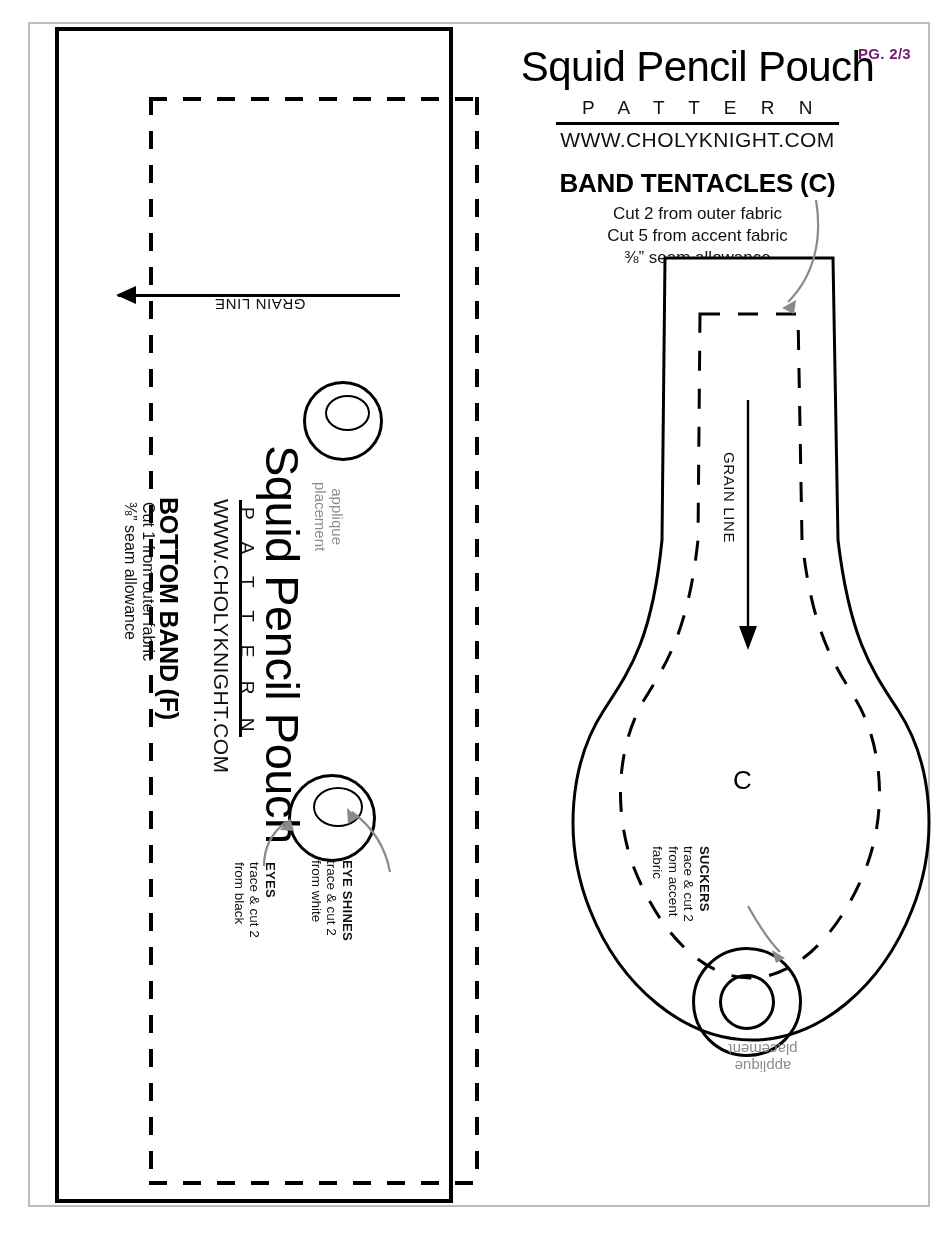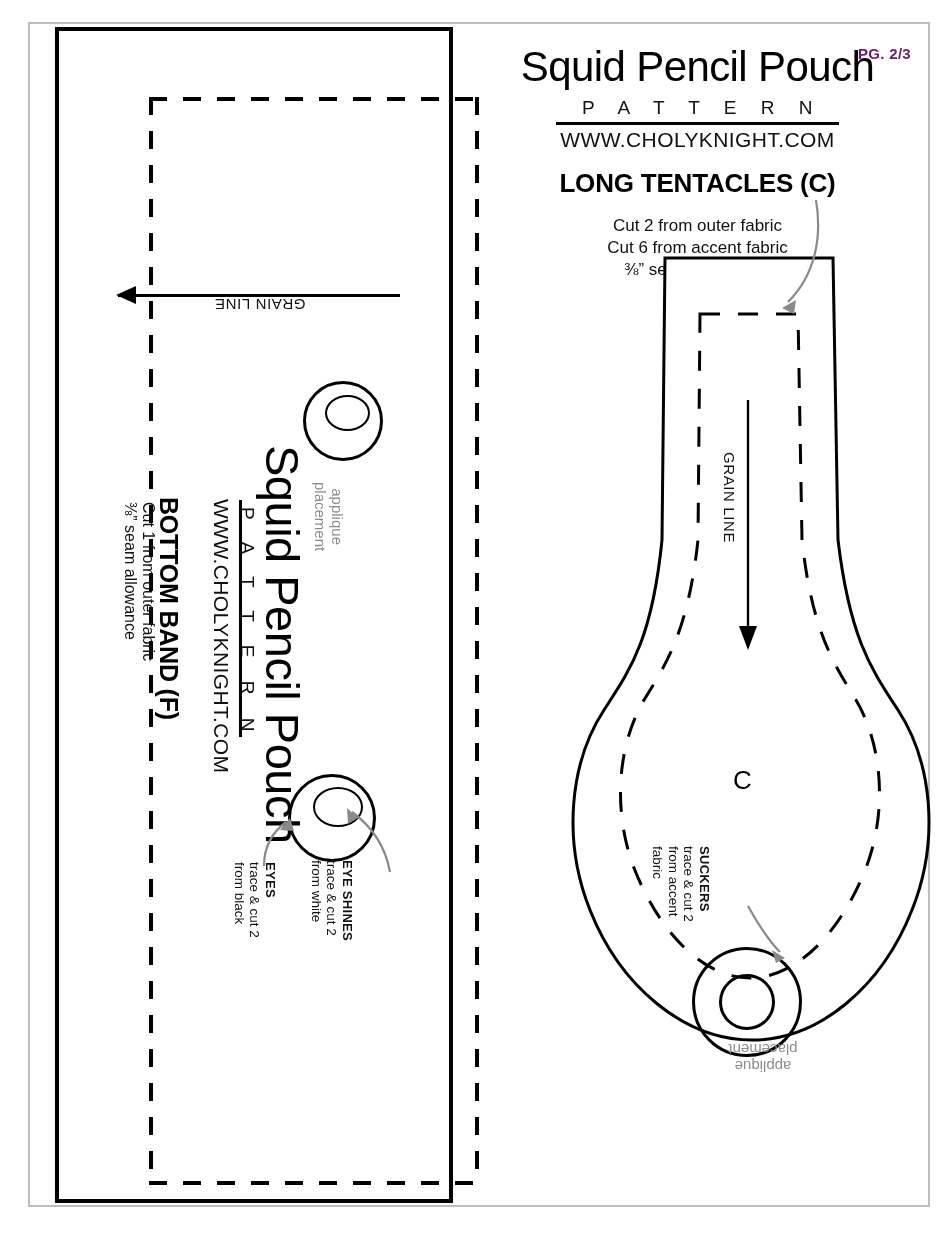--- a/index.html
+++ b/index.html
@@ -205,21 +205,21 @@
     font-size: 26px;
     font-weight: bold;
     color: #000;
     margin-top: 16px;
     letter-spacing: -0.2px;
   }
   .h-cut {
     font-size: 17px;
     color: #111;
     line-height: 1.28;
-    margin-top: 16px;
+    margin-top: 4px;
   }
 
   
   .tentacle-svg {
     position: absolute;
     left: 520px;
     top: 240px;
   }
 
   .grain-right-label {
@@ -328,23 +328,23 @@
     <div>trace &amp; cut 2</div>
     <div>from white</div>
   </div>
 
   <div class="head">
     <div class="pg">PG. 2/3</div>
     <div class="h-title">Squid Pencil Pouch</div>
     <div class="h-pattern">P A T T E R N</div>
     <div class="h-rule"></div>
     <div class="h-url">WWW.CHOLYKNIGHT.COM</div>
-    <div class="h-piece">LONG TENTACLES (C)</div>
+    <div class="h-piece">BAND TENTACLES (C)</div>
     <div class="h-cut">Cut 2 from outer fabric</div>
-    <div class="h-cut" style="margin-top:0">Cut 6 from accent fabric</div>
+    <div class="h-cut" style="margin-top:0">Cut 5 from accent fabric</div>
     <div class="h-cut" style="margin-top:0">⅜” seam allowance</div>
   </div>
 
   <svg class="tentacle-svg" width="420" height="960" viewBox="0 0 420 960">
 
     <path d="M 145 18
              L 313 18
              L 318 300
              C 330 400, 352 430, 378 470
              C 412 522, 420 600, 392 670

